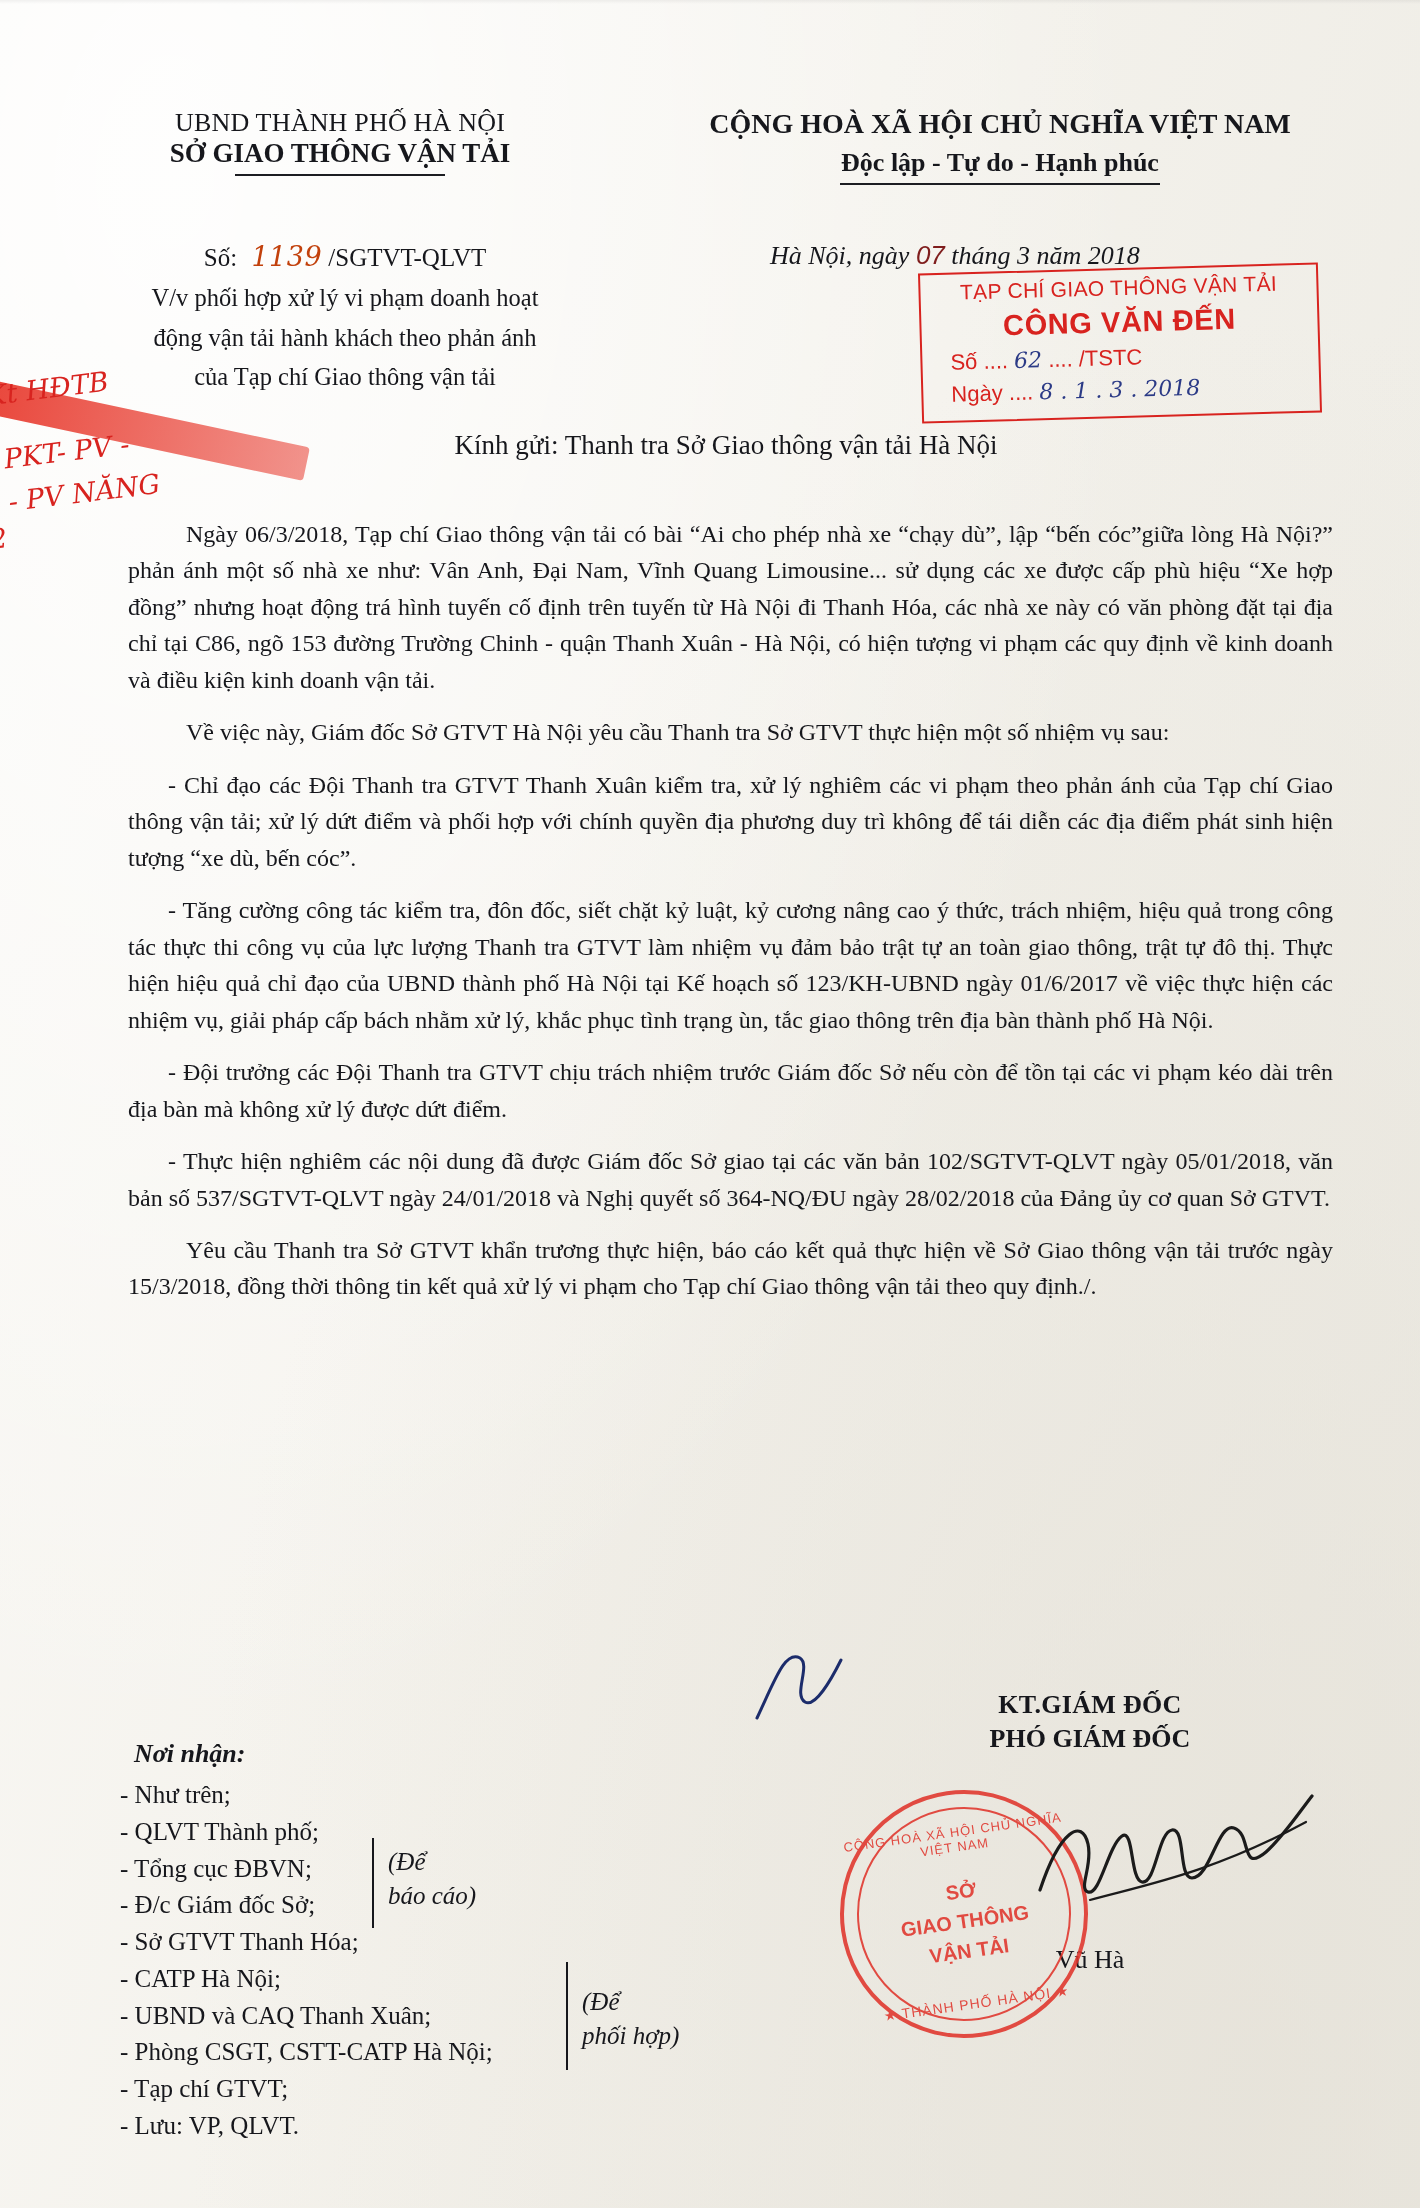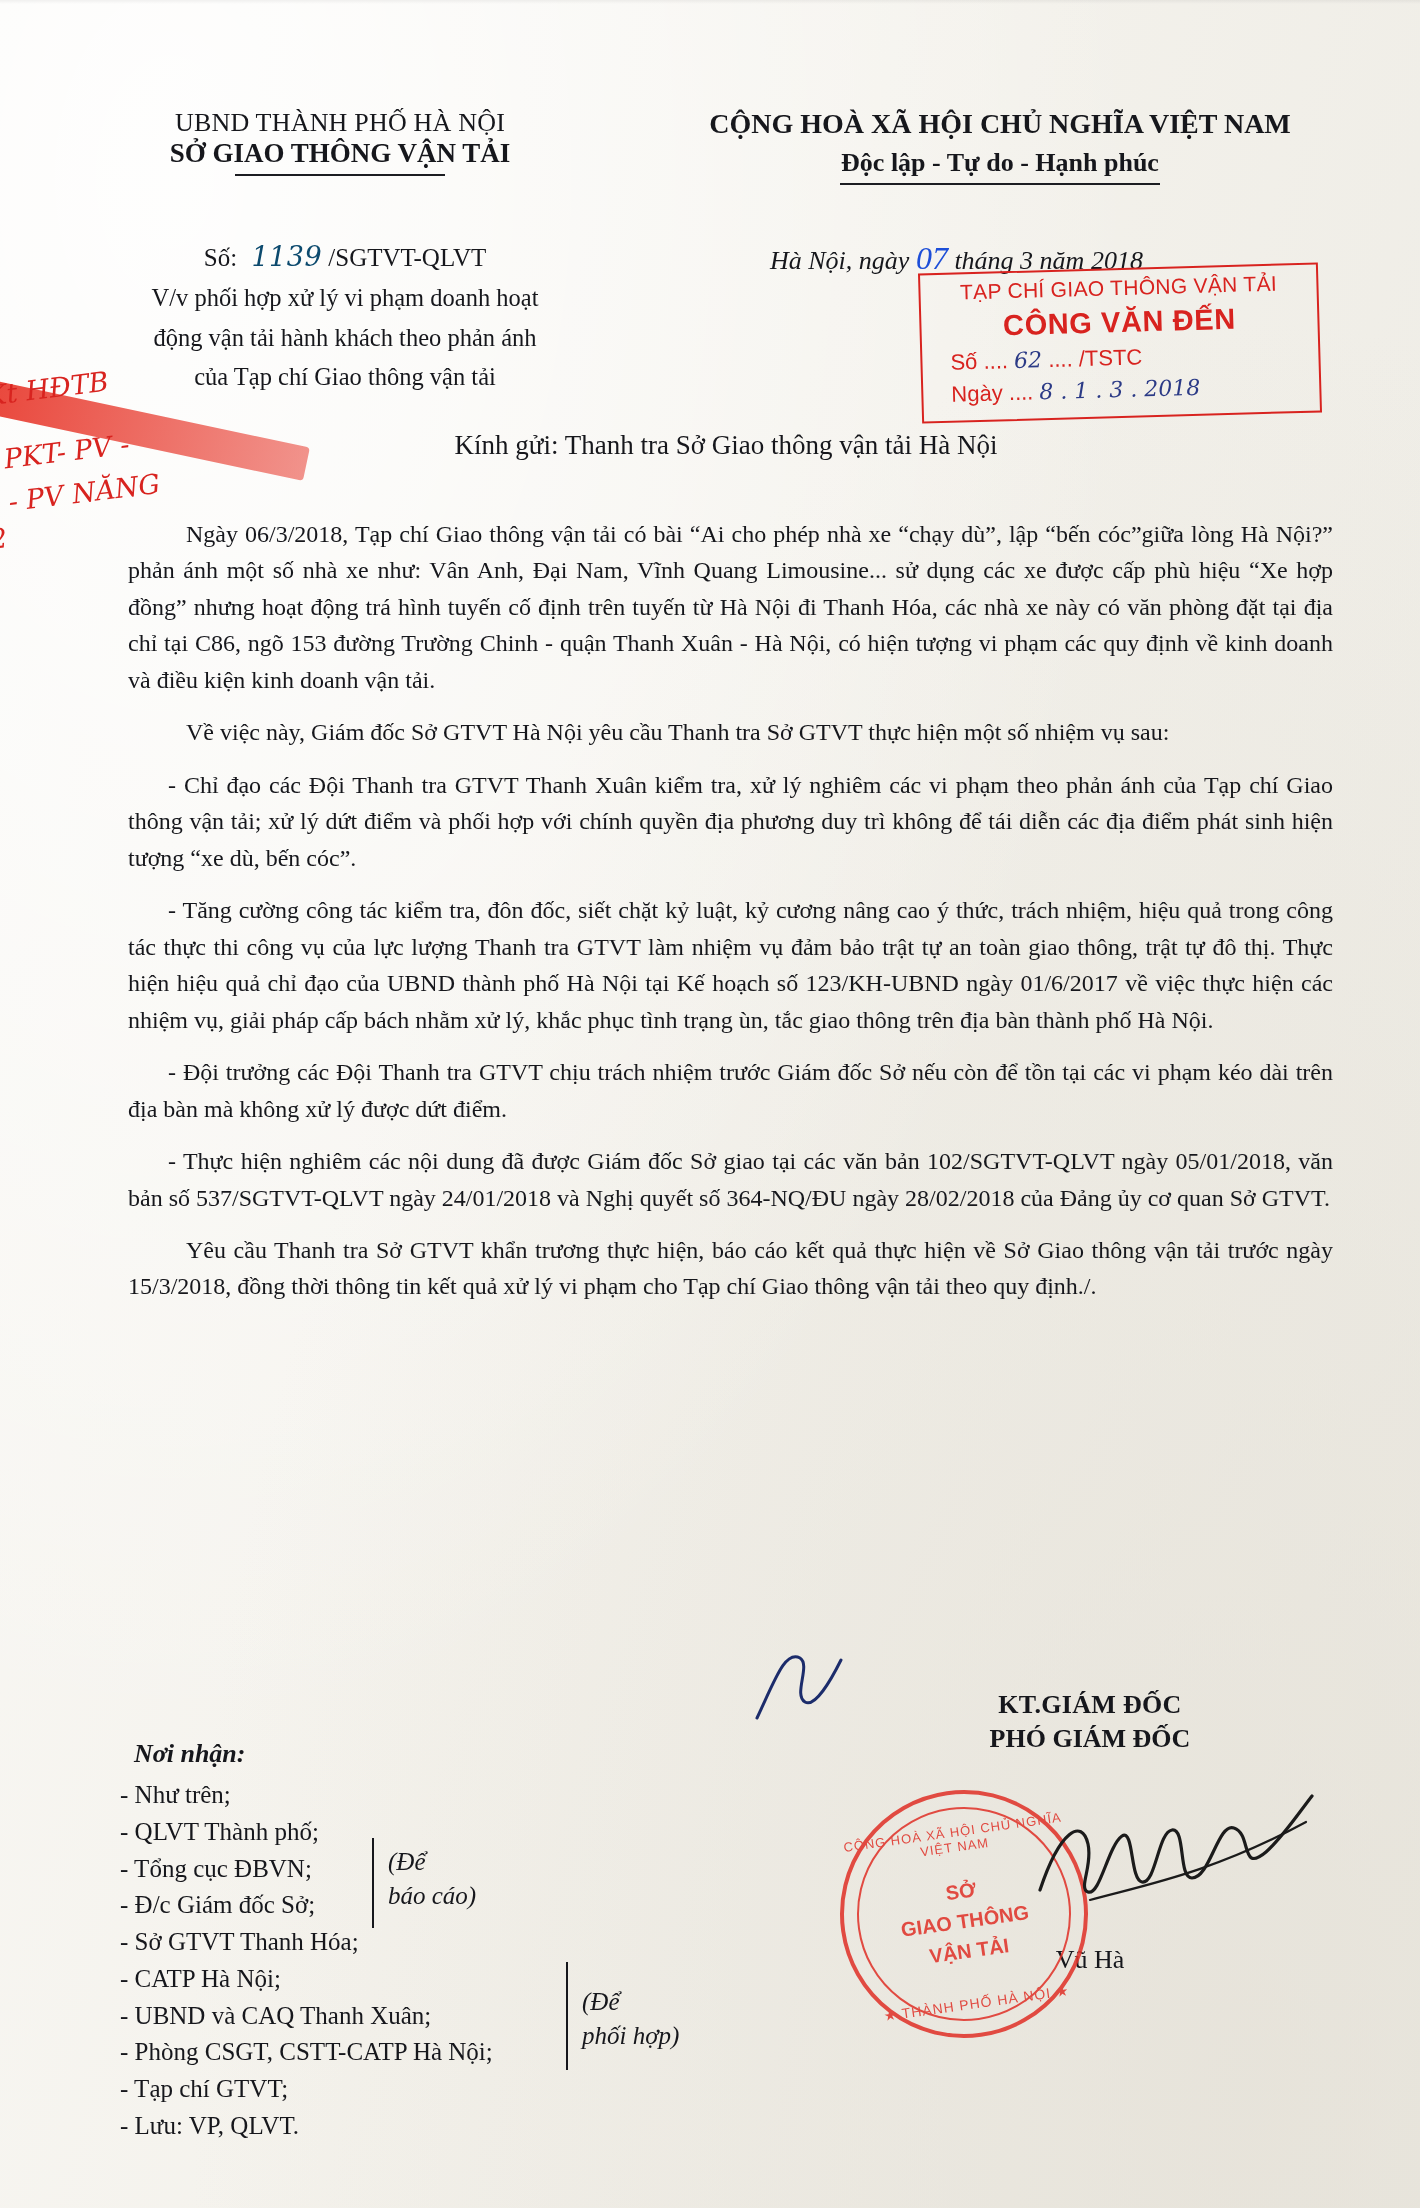--- a/index.html
+++ b/index.html
@@ -92,45 +92,45 @@
     left: 110px;
     width: 470px;
     text-align: center;
     font-size: 25px;
     line-height: 1.42;
   }
   .numline { white-space: nowrap; }
   .hw-num {
     font-family: "DejaVu Serif", serif;
     font-style: italic;
-    color: #0c4a6e;
+    color: #c2410c;
     font-size: 27px;
     letter-spacing: .5px;
     margin-left: 8px;
   }
   .subject {
     margin-top: 4px;
     font-size: 24.5px;
     line-height: 1.45;
   }
 
   
   .dateline {
     position: absolute;
     top: 240px;
     left: 770px;
     font-size: 26px;
     font-style: italic;
     white-space: nowrap;
   }
   .dateline .hw {
-    font-family: Liberation Serif, serif;
-    font-style: italic;
-    color: #1d4ed8;
-    font-size: 32px;
+    font-family: Liberation Sans, sans-serif;
+    font-style: italic;
+    color: #7f1d1d;
+    font-size: 26px;
   }
 
   
   .stamp {
     position: absolute;
     top: 268px;
     left: 920px;
     width: 400px;
     height: 150px;
     border: 2.5px solid #d8231f;

